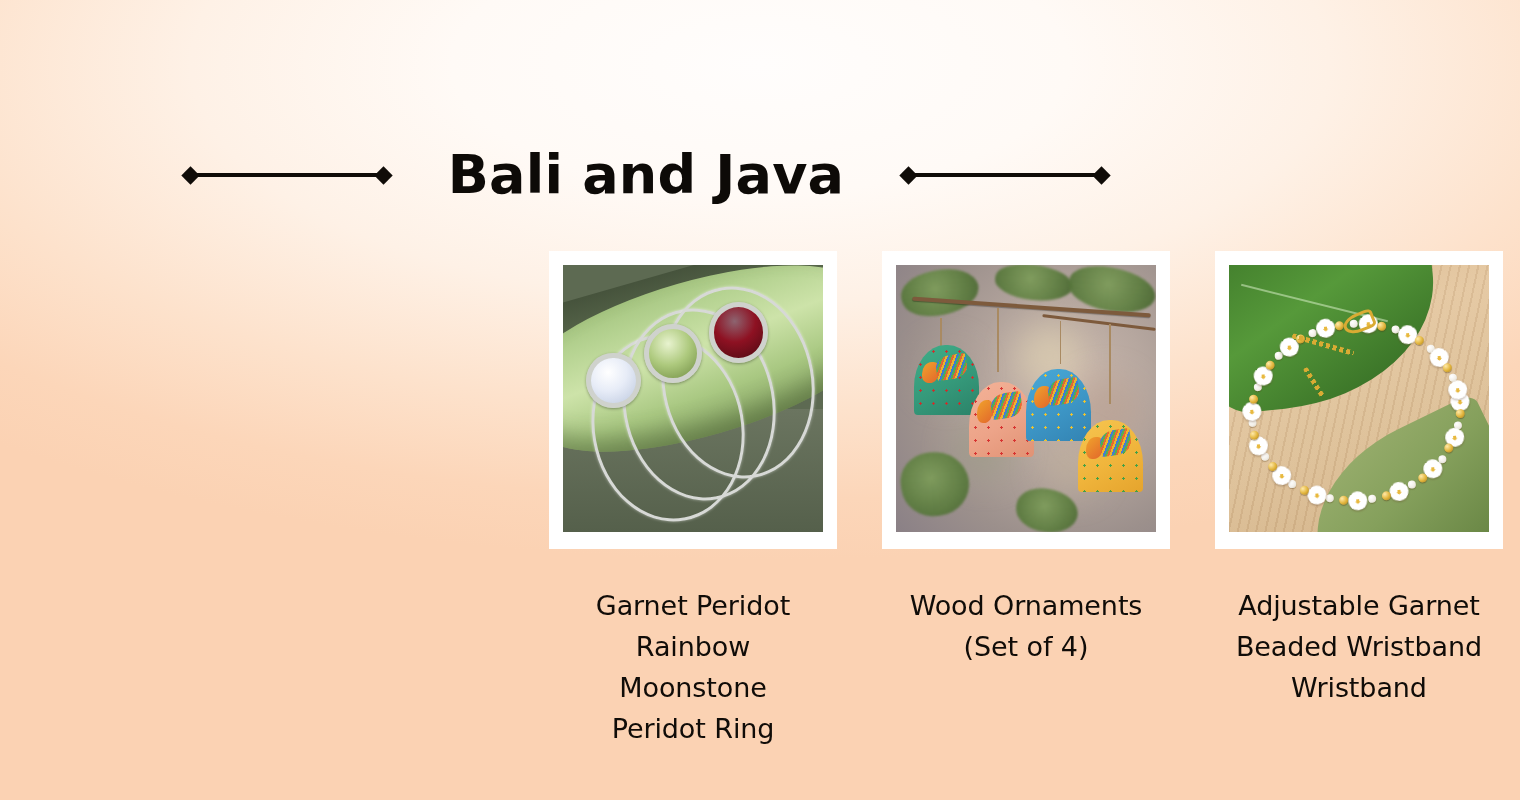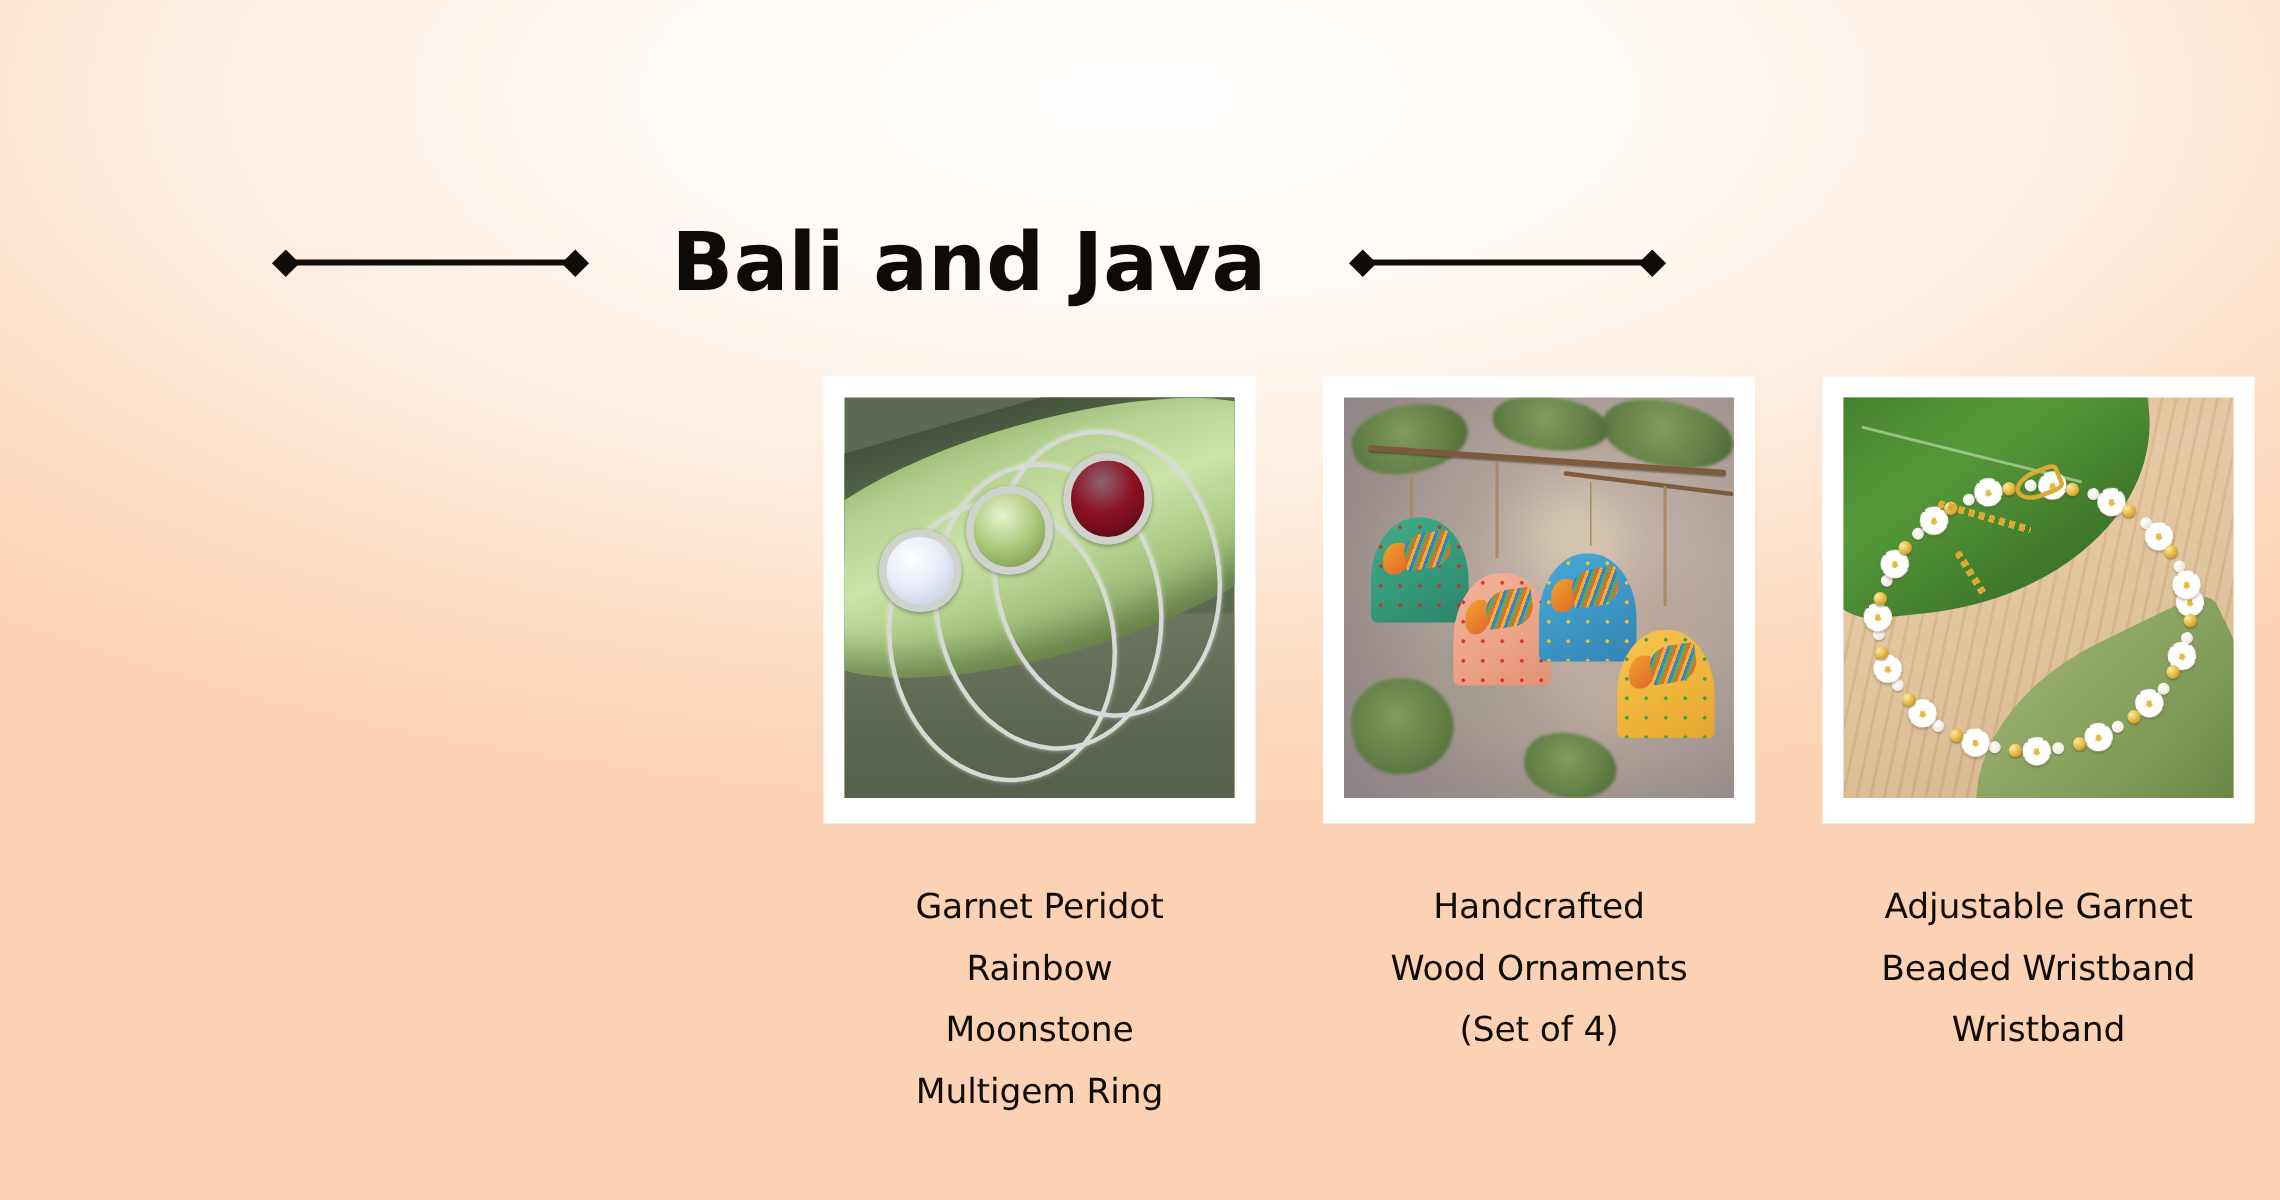--- a/index.html
+++ b/index.html
@@ -110,21 +110,21 @@
     position: relative;
     width: 100%;
     height: 100%;
     overflow: hidden;
   }
 
   .caption {
     margin-top: 36px;
     text-align: center;
     font-family: "DejaVu Sans", "Liberation Sans", sans-serif;
-    font-size: 23px;
+    font-size: 27px;
     font-weight: 400;
     line-height: 41px;
     color: #100c08;
     letter-spacing: -0.1px;
     width: 300px;
   }
   .caption-line { display: block; white-space: nowrap; }
 
   
   .ph-rings { background: #5d6a52; }
@@ -421,21 +421,21 @@
           <span class="band b3"></span>
           <span class="gem g-moon"></span>
           <span class="gem g-peri"></span>
           <span class="gem g-garn"></span>
         </div>
       </div>
       <div class="caption">
         <span class="caption-line">Garnet Peridot</span>
         <span class="caption-line">Rainbow</span>
         <span class="caption-line">Moonstone</span>
-        <span class="caption-line">Multigem Ring</span>
+        <span class="caption-line">Peridot Ring</span>
       </div>
     </div>
 
     <div class="product-card">
       <div class="photo-frame">
         <div class="photo ph-eleph">
           <span class="blurblob bb1"></span>
           <span class="blurblob bb2"></span>
           <span class="blurblob bb3"></span>
           <span class="blurblob bb4"></span>
@@ -474,21 +474,20 @@
             <span class="dots"></span>
             <span class="ear"></span>
             <span class="fan"></span>
           </span>
 
           <span class="foliage f4"></span>
           <span class="foliage f5"></span>
         </div>
       </div>
       <div class="caption">
-        <span class="caption-line">Handcrafted</span>
         <span class="caption-line">Wood Ornaments</span>
         <span class="caption-line">(Set of 4)</span>
       </div>
     </div>
 
     <div class="product-card">
       <div class="photo-frame">
         <div class="photo ph-brace">
           <span class="wood-grain"></span>
           <span class="leaf-top"></span>

